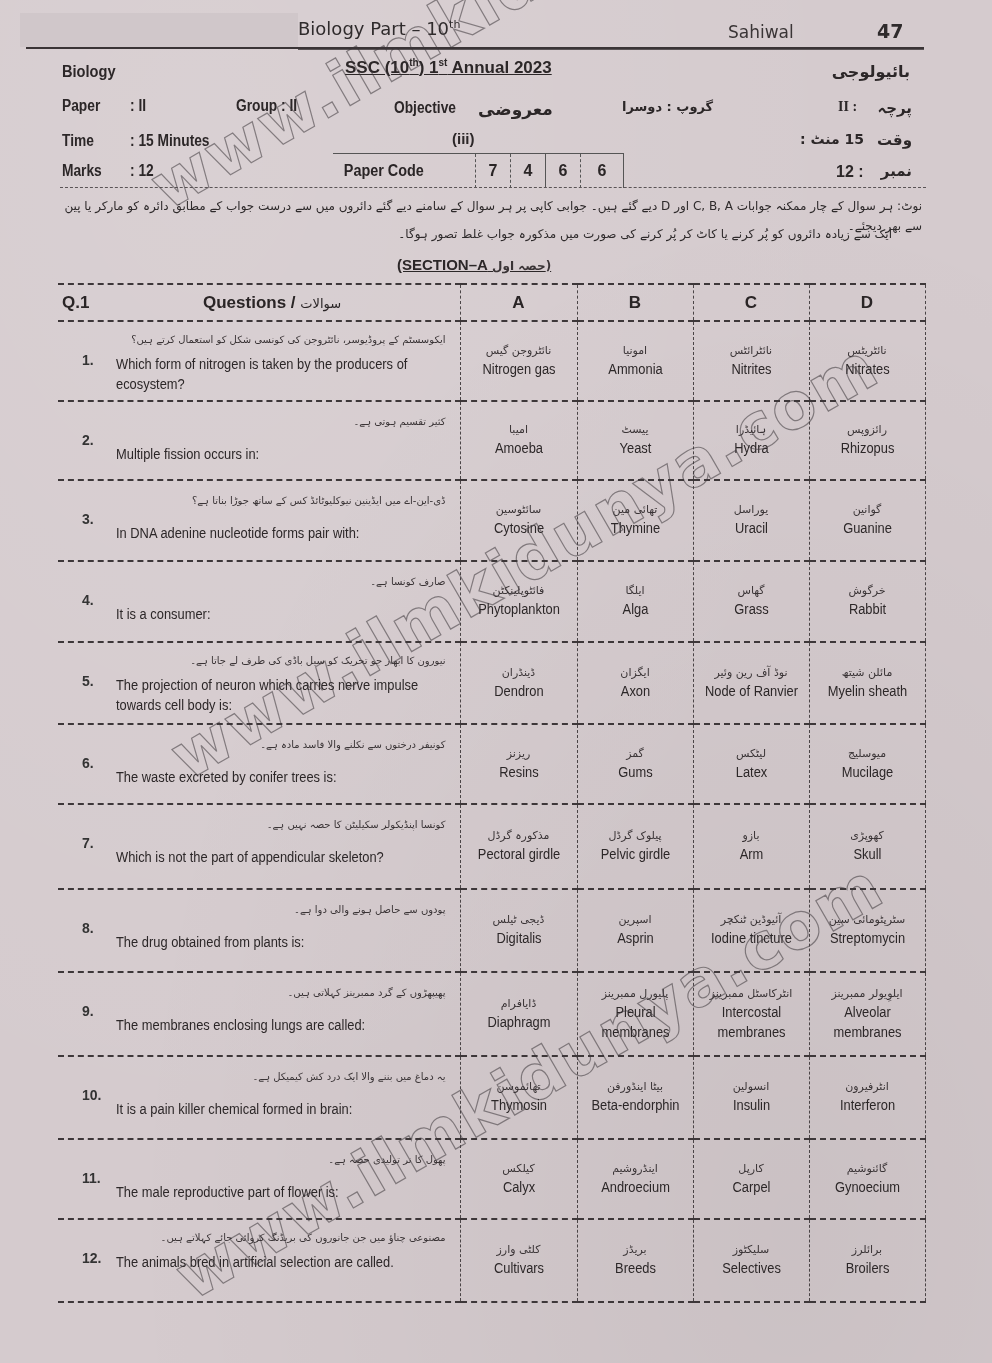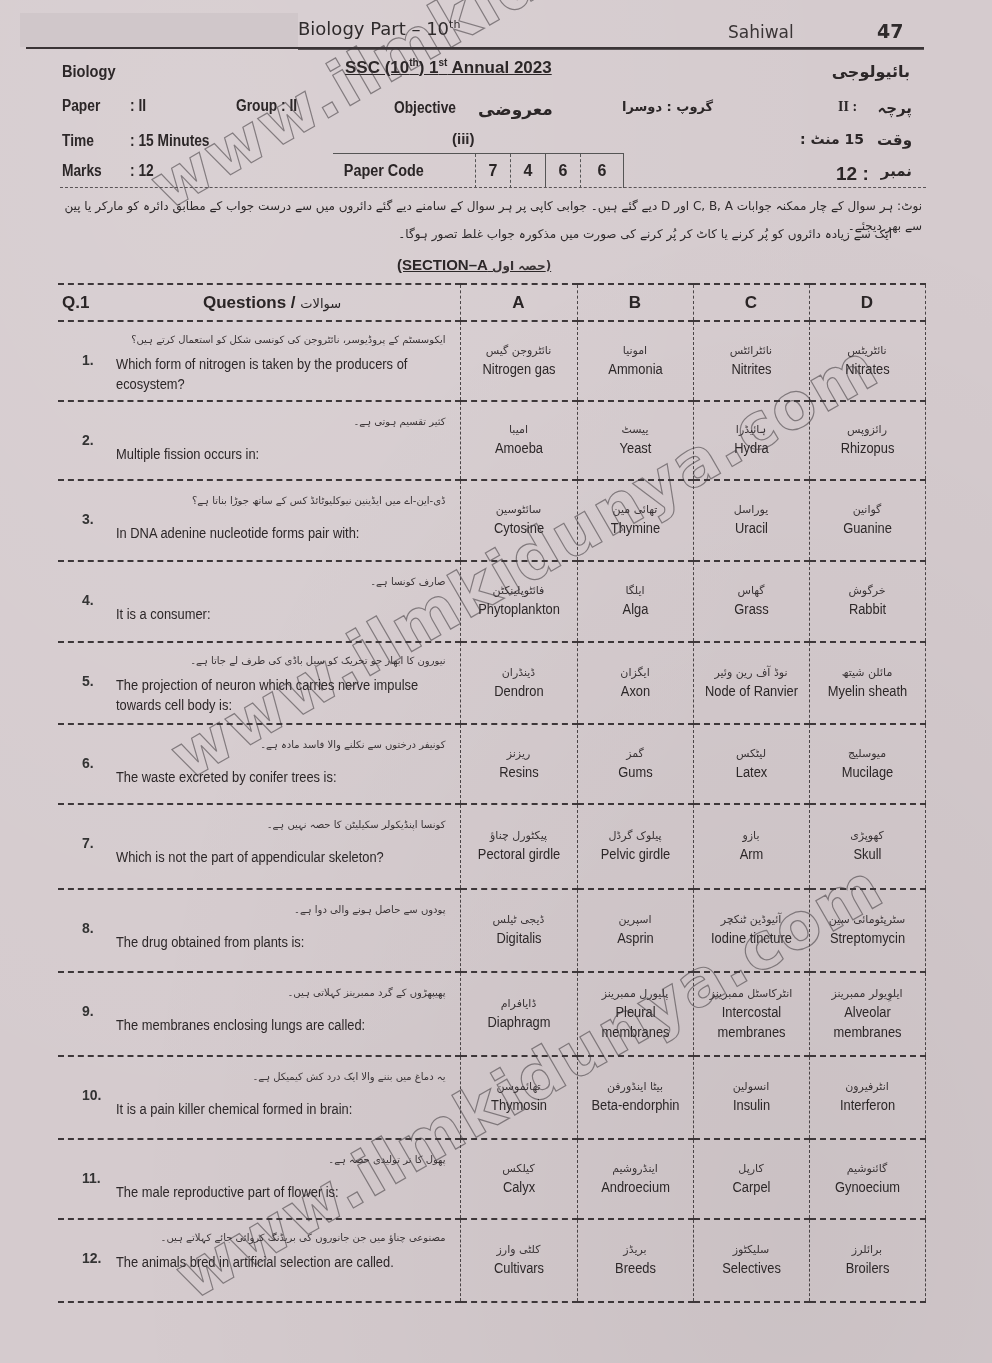--- a/index.html
+++ b/index.html
@@ -171,21 +171,21 @@
   <div class="meta-urdu urdu" style="right:80px; top:99px;">پرچہ</div>
 
   <div class="meta narrow" style="left:62px; top:132px;">Time</div>
   <div class="meta narrow" style="left:130px; top:132px;">: 15 Minutes</div>
   <div class="meta" style="left:452px; top:130px; font-size:15px;">(iii)</div>
   <div class="meta-urdu urdu" style="left:800px; top:131px; font-size:14px;">15 منٹ :</div>
   <div class="meta-urdu urdu" style="right:80px; top:131px;">وقت</div>
 
   <div class="meta narrow" style="left:62px; top:162px;">Marks</div>
   <div class="meta narrow" style="left:130px; top:162px;">: 12</div>
-  <div class="meta" style="left:836px; top:163px; font-size:19px;">12 :</div>
+  <div class="meta" style="left:836px; top:163px; font-size:16px;">12 :</div>
   <div class="meta-urdu urdu" style="right:80px; top:162px;">نمبر</div>
 
   <div class="paper-code-box">
     <div class="pc-label">Paper Code</div>
     <div class="pc-digit">7</div>
     <div class="pc-digit">4</div>
     <div class="pc-digit" style="border-left:1px solid #555;">6</div>
     <div class="pc-digit last">6</div>
   </div>
   <div class="meta-rule"></div>
@@ -354,21 +354,21 @@
             <span class="opt-en">Mucilage</span>
           </td>
         </tr>
         <tr style="height: 85px;">
           <td class="qcell">
             <span class="qnum" style="top:30px">7.</span>
             <span class="qurdu" style="top:14px">کونسا اپنڈیکولر سکیلیٹن کا حصہ نہیں ہے۔</span>
             <span class="qtext" style="top:42px">Which is not the part of appendicular skeleton?</span>
           </td>
           <td>
-            <span class="opt-urdu">پیکٹورل چناؤ</span>
+            <span class="opt-urdu">مذکورہ گرڈل</span>
             <span class="opt-en">Pectoral girdle</span>
           </td>
           <td>
             <span class="opt-urdu">پیلوک گرڈل</span>
             <span class="opt-en">Pelvic girdle</span>
           </td>
           <td>
             <span class="opt-urdu">بازو</span>
             <span class="opt-en">Arm</span>
           </td>

